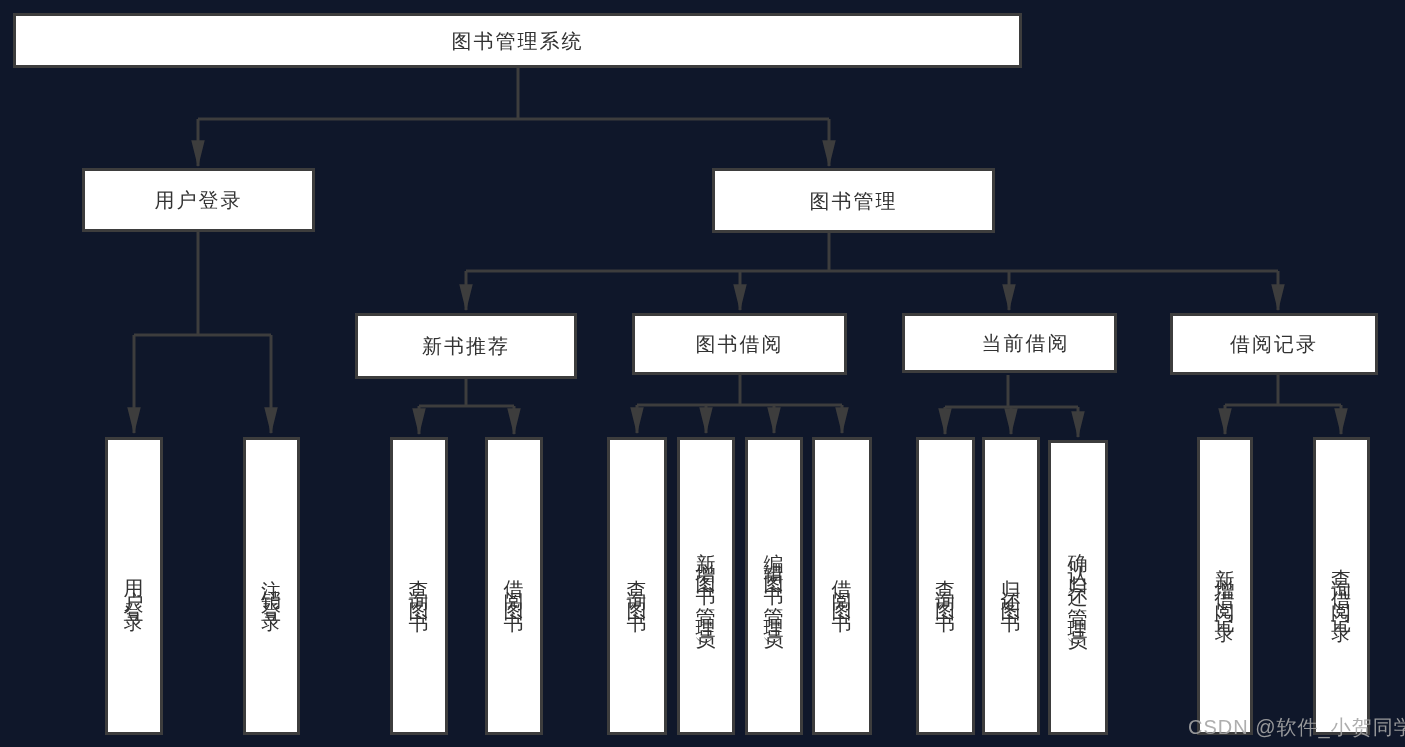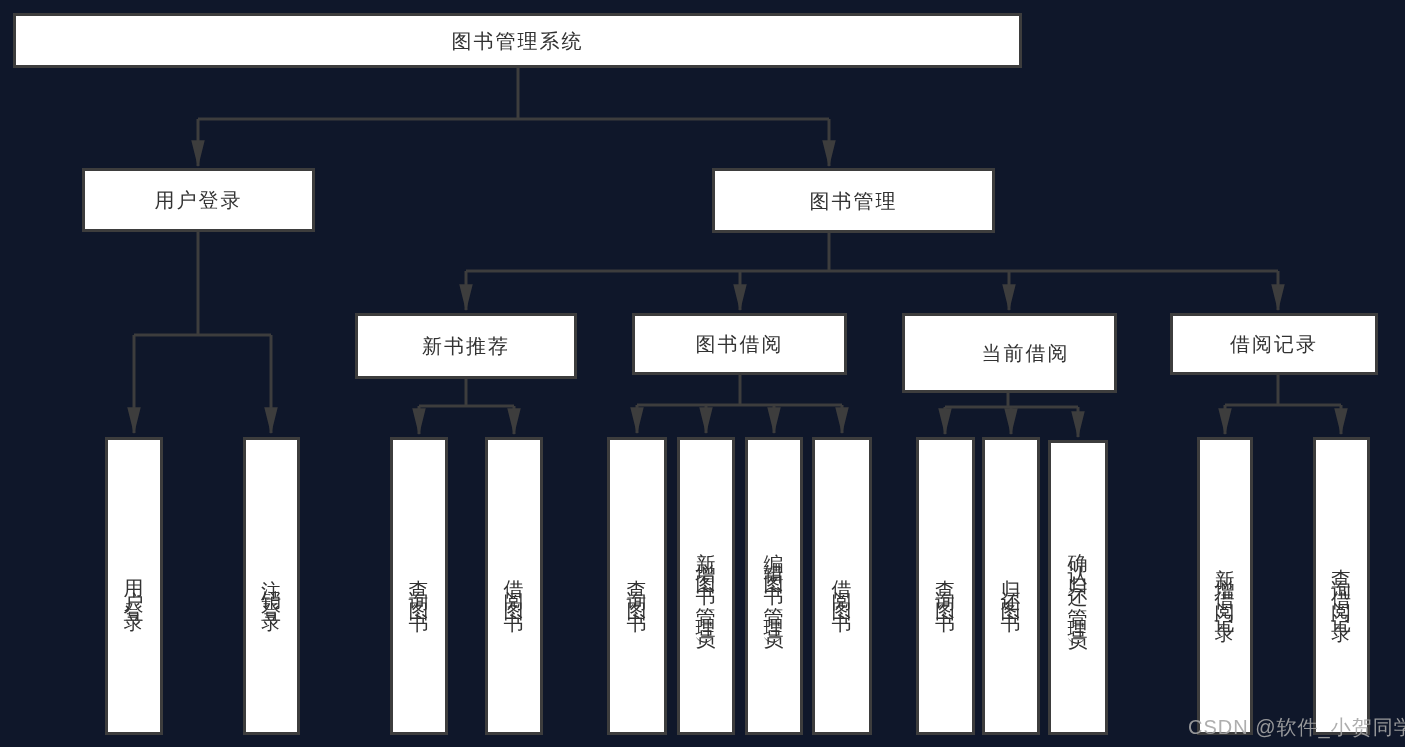--- a/index.html
+++ b/index.html
@@ -113,21 +113,21 @@
     </g>
   </svg>
 
   <div class="node h" style="left:13px; top:13px; width:1009px; height:55px;">图书管理系统</div>
 
   <div class="node h" style="left:82px; top:168px; width:233px; height:64px;">用户登录</div>
   <div class="node h" style="left:712px; top:168px; width:283px; height:65px;">图书管理</div>
 
   <div class="node h" style="left:355px; top:313px; width:222px; height:66px;">新书推荐</div>
   <div class="node h" style="left:632px; top:313px; width:215px; height:62px;">图书借阅</div>
-  <div class="node h" style="left:902px; top:313px; width:215px; height:80px;padding-left:32px;">当前借阅</div>
+  <div class="node h" style="left:902px; top:313px; width:215px; height:60px;padding-left:32px;">当前借阅</div>
   <div class="node h" style="left:1170px; top:313px; width:208px; height:62px;">借阅记录</div>
 
   <div class="node v" style="left:105px; top:437px; width:58px; height:298px;">用户登录</div>
   <div class="node v" style="left:243px; top:437px; width:57px; height:298px;">注销登录</div>
 
   <div class="node v" style="left:390px; top:437px; width:58px; height:298px;">查询图书</div>
   <div class="node v" style="left:485px; top:437px; width:58px; height:298px;">借阅图书</div>
 
   <div class="node v" style="left:607px; top:437px; width:60px; height:298px;">查询图书</div>
   <div class="node v" style="left:677px; top:437px; width:58px; height:298px;">新增图书（管理员）</div>

